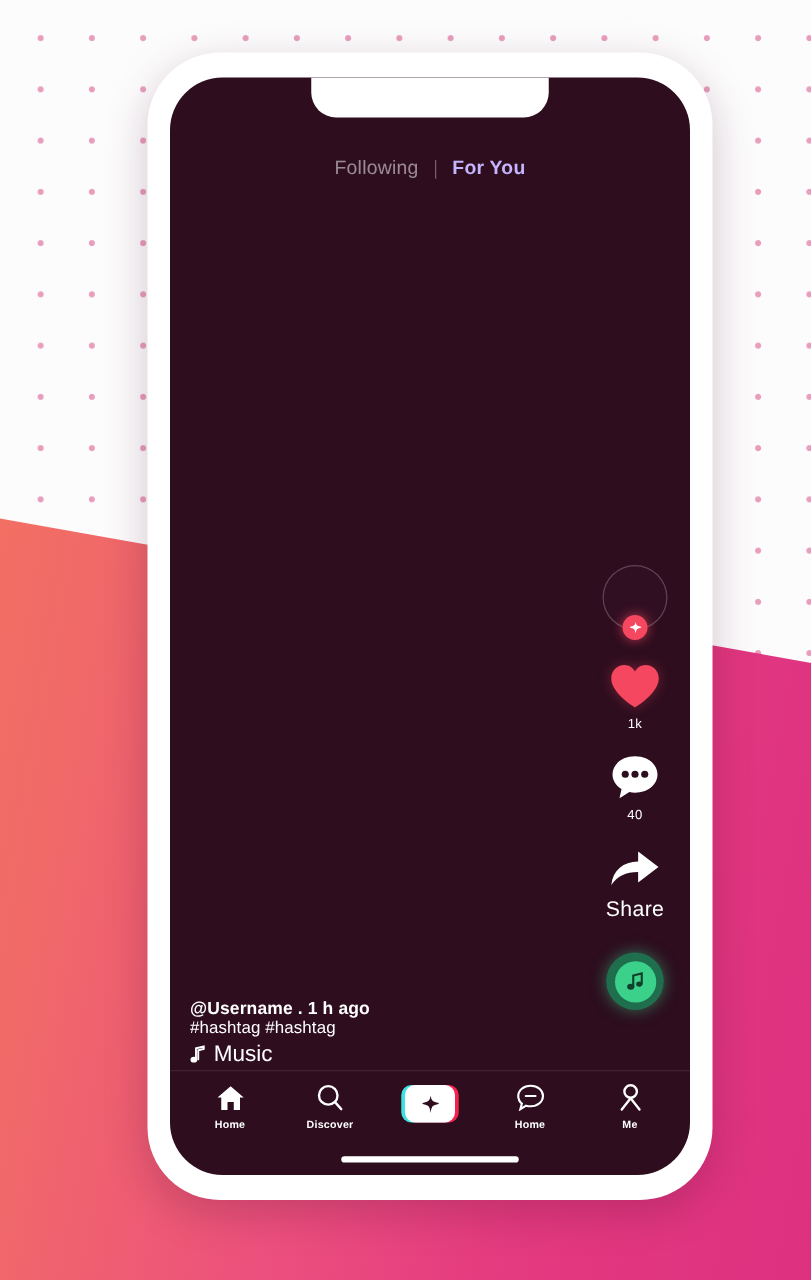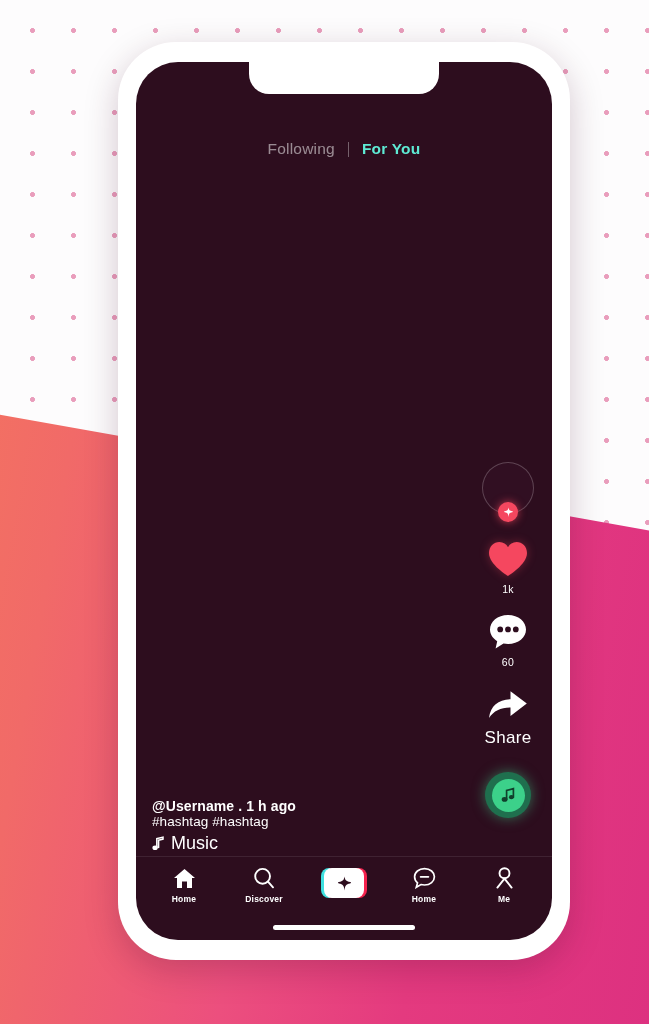--- a/index.html
+++ b/index.html
@@ -45,35 +45,35 @@
     position:absolute; top:0; left:50%; transform:translateX(-50%);
     width:190px; height:32px;
     background:#ffffff;
     border-bottom-left-radius:20px;
     border-bottom-right-radius:20px;
     z-index:6;
   }
 
   
   #tabs {
-    position:absolute; top:78px; left:0; right:0;
+    position:absolute; top:64px; left:0; right:0;
     display:flex; align-items:center; justify-content:center;
     gap:13px; z-index:5;text-align:center;
   }
   .tab {
     font-size:15.5px; letter-spacing:.2px;
     color:rgba(255,255,255,.52);
     white-space:nowrap;
   }
-  .tab.active { color:#5eead4; font-weight:bold; }
+  .tab.active { color:#c4b5fd; font-weight:bold; }
   .tab-sep { width:1px; height:15px; background:rgba(255,255,255,.35); }
 
   
   #actions {
-    position:absolute; right:18px; bottom:122px;
+    position:absolute; right:18px; bottom:132px;
     display:flex; flex-direction:column; align-items:center;
     z-index:5;
   }
   .action { display:flex; flex-direction:column; align-items:center; }
   .action-count {
     margin-top:5px; font-size:10.5px; color:#ffffff;
     letter-spacing:.3px;
   }
 
   
@@ -216,21 +216,21 @@
 
       <div class="action" id="comment">
         <svg width="40" height="38" viewBox="0 0 40 38">
           <path d="M20 2 C9.5 2 2 8.6 2 16.6 C2 21.4 4.8 25.6 9.2 28.2
                    L7.6 35.5 L15.5 30.6 C16.95 30.9 18.45 31.1 20 31.1
                    C30.5 31.1 38 24.5 38 16.6 C38 8.6 30.5 2 20 2 Z" fill="#ffffff"></path>
           <circle cx="12.2" cy="16.4" r="2.85" fill="#2d0d1e"></circle>
           <circle cx="20" cy="16.4" r="2.85" fill="#2d0d1e"></circle>
           <circle cx="27.8" cy="16.4" r="2.85" fill="#2d0d1e"></circle>
         </svg>
-        <div class="action-count">60</div>
+        <div class="action-count">40</div>
       </div>
 
       <div class="action" id="share">
         <svg width="42" height="34" viewBox="0 0 42 34">
           <path d="M2 30 C3.6 17.6 11.5 11.6 23.5 11.2 L23.5 3.2 L39.8 15.5
                    L23.5 27.9 L23.5 19.6 C13.6 19.6 6.8 23 2 30 Z" fill="#ffffff"></path>
         </svg>
         <div class="action-count">Share</div>
       </div>
 

